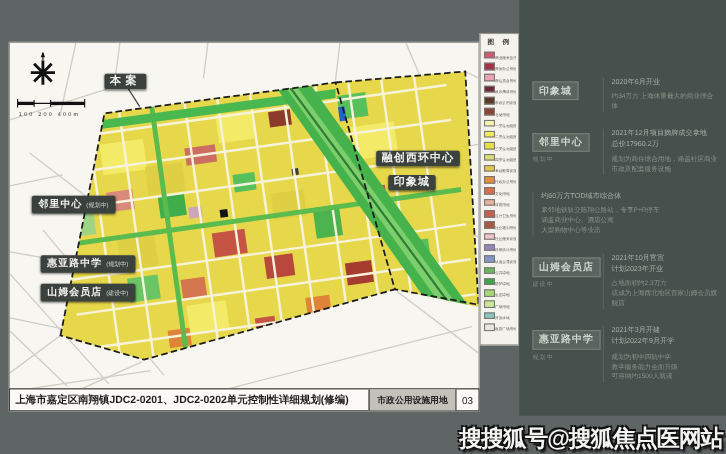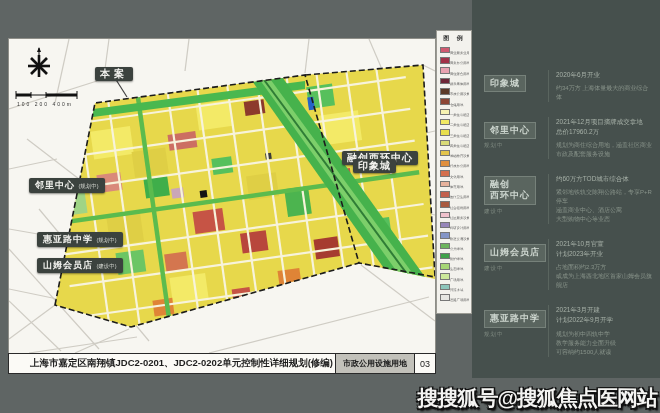--- a/index.html
+++ b/index.html
@@ -14,21 +14,21 @@
        font-size:9px;line-height:1;padding:3px 6px;border-radius:2px;
        box-shadow:0 1px 2px rgba(0,0,0,.45);white-space:nowrap;letter-spacing:1px;}
   .tag small{font-size:5.5px;font-weight:normal;color:#cfd2cc;letter-spacing:0;}
   .tag.sm{font-size:10px;padding:2px 5px;}
   .compass{position:absolute;left:14px;top:8px;width:70px;}
   .scalebar{position:absolute;left:6px;top:46px;width:80px;}
   .scale-txt{font-size:5px;color:#333;letter-spacing:2px;margin-top:-2px;padding-left:2px;}
   
   .title-bar{position:absolute;left:8px;top:353px;width:428px;height:21px;background:#fbfaf6;
              border:1.5px solid #2a2a2a;box-sizing:border-box;display:flex;align-items:center;}
-  .tb-title{flex:1;font-size:9.5px;font-weight:bold;color:#1d1d1d;padding-left:21px;white-space:nowrap;}
+  .tb-title{flex:1;font-size:9.5px;font-weight:bold;color:#1d1d1d;padding-left:5px;white-space:nowrap;}
   .tb-sheet{height:100%;display:flex;align-items:center;background:#c2c1ba;
             border-left:1.5px solid #2a2a2a;padding:0 7px;font-size:8px;font-weight:bold;color:#222;}
   .tb-no{height:100%;display:flex;align-items:center;justify-content:center;width:20px;
          border-left:1.5px solid #2a2a2a;font-size:9px;font-weight:normal;color:#222;}
   
   .legend{position:absolute;left:436px;top:30px;width:36px;height:284px;background:#f3f2ed;
           border:1px solid #9a9a93;box-sizing:border-box;padding:2px 2px 0 3px;overflow:hidden;}
   .lg-title{font-size:6px;font-weight:bold;color:#333;text-align:center;letter-spacing:3px;margin:1px 0 2px 0;}
   .lg-row{display:flex;align-items:center;height:10.3px;}
   .sw{width:8px;height:4.5px;border:0.5px solid #777;flex:none;}
@@ -194,21 +194,21 @@
       <div class="scale-txt">100  200    400m</div>
     </div>
 
     <div class="tag sm" style="left:86px;top:28px;letter-spacing:4px;">本案</div>
     <div class="tag" style="left:20px;top:139px;"><span>邻里中心</span>
       <small>(规划中)</small></div>
     <div class="tag" style="left:28px;top:193px;"><span>惠亚路中学</span>
       <small>(规划中)</small></div>
     <div class="tag" style="left:28px;top:219px;"><span>山姆会员店</span>
       <small>(建设中)</small></div>
-    <div class="tag sm" style="left:333px;top:112px;text-align:center;">融创西环中心</div>
+    <div class="tag sm" style="left:333px;top:98px;text-align:center;">融创西环中心</div>
     <div class="tag sm" style="left:344px;top:120px;">印象城</div>
   </div>
 
   <div class="title-bar">
     <div class="tb-title">上海市嘉定区南翔镇JDC2-0201、JDC2-0202单元控制性详细规划(修编)</div>
     <div class="tb-sheet">市政公用设施用地</div>
     <div class="tb-no">03</div>
   </div>
 
   <div class="legend">
@@ -370,25 +370,20 @@
             <div class="fact-line">总价17960.2万</div>
           </div>
           <div class="details">
             <div class="detail-line">规划为商住综合用地，涵盖社区商业</div>
             <div class="detail-line">市政及配套服务设施</div>
           </div>
         </div>
       </div>
 
       <div class="sec">
-        <div class="sec-head">
-          <div class="sec-name">融创
-西环中心</div>
-          <div class="sec-status">建设中</div>
-        </div>
         <div class="sec-body">
           <div class="facts">
             <div class="fact-line">约60万方TOD城市综合体</div>
           </div>
           <div class="details">
             <div class="detail-line">紧邻地铁轨交陈翔公路站，专享P+R停车</div>
             <div class="detail-line">涵盖商业中心、酒店公寓</div>
             <div class="detail-line">大型购物中心等业态</div>
           </div>
         </div>

